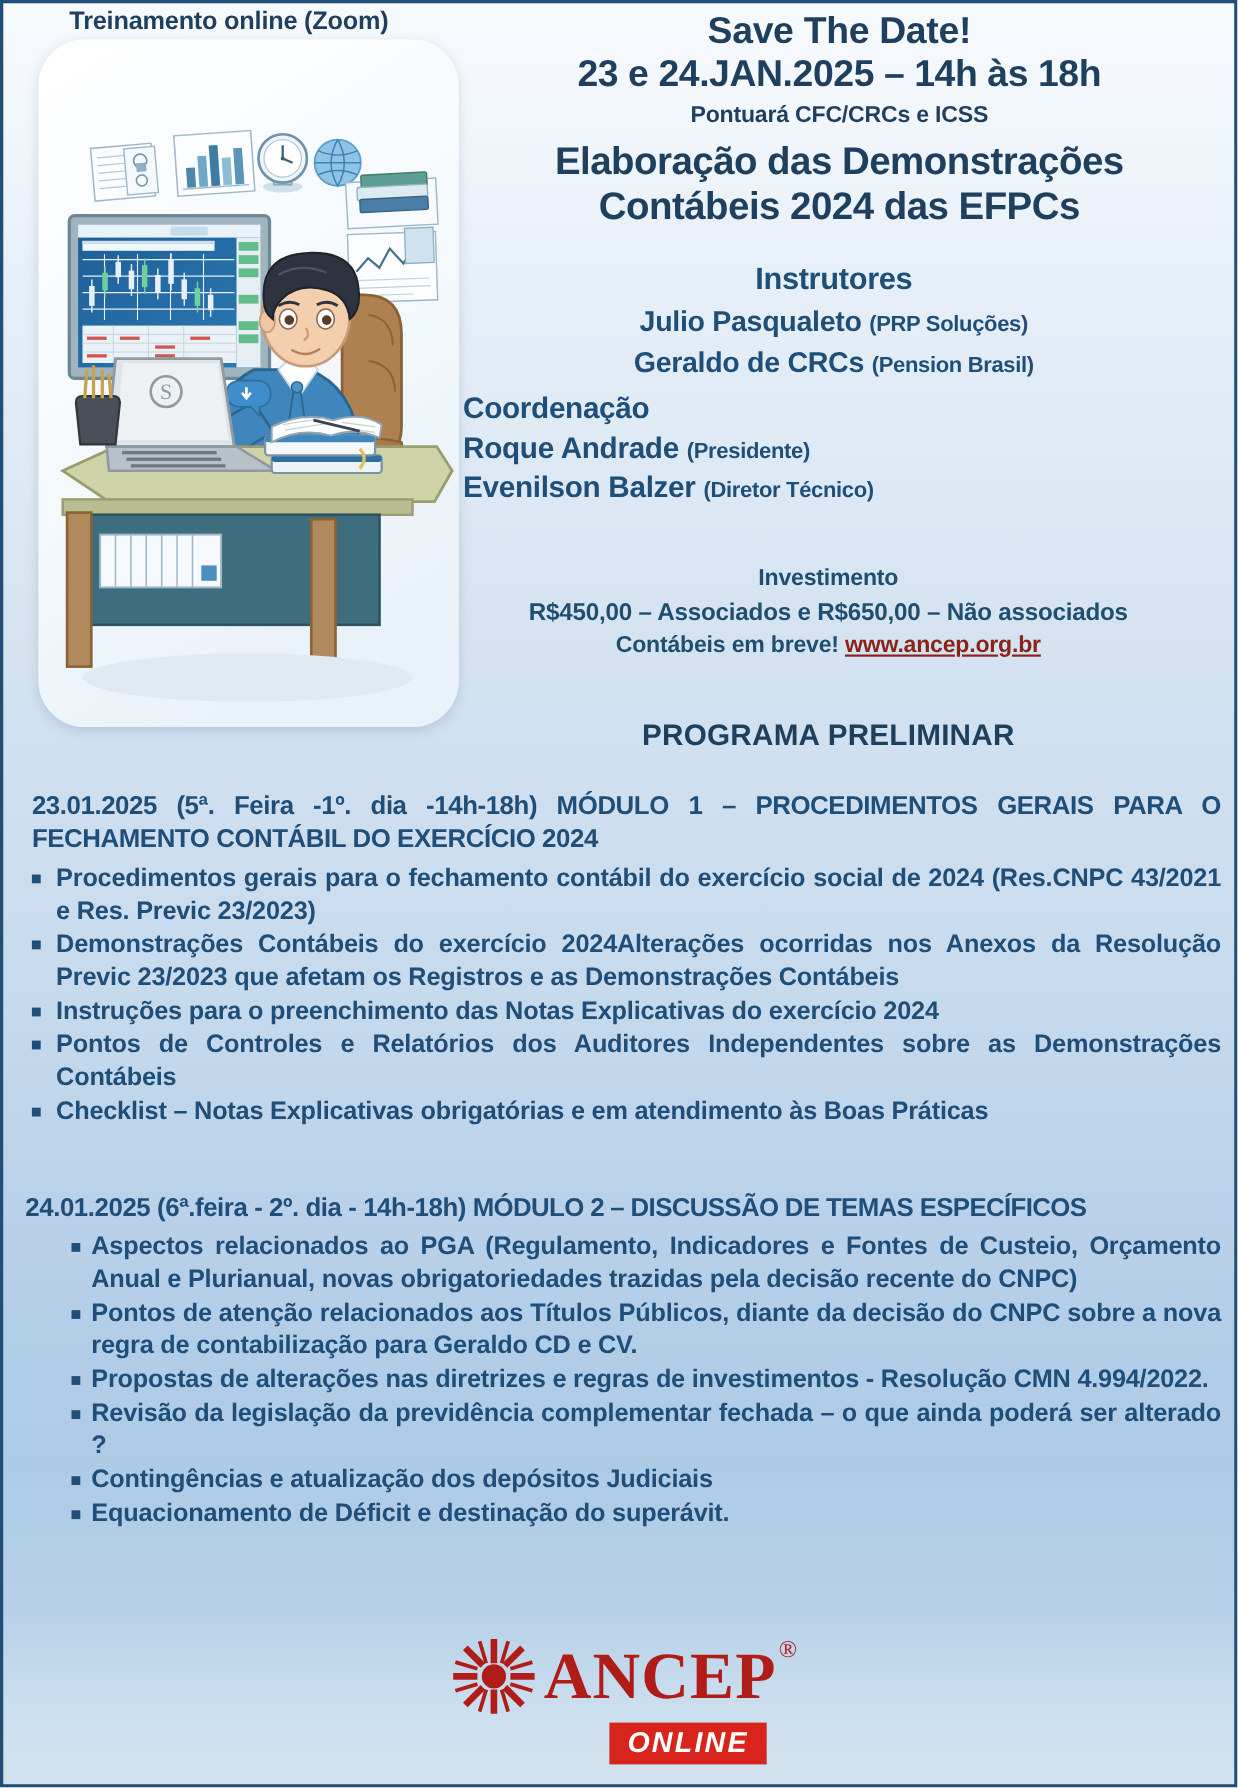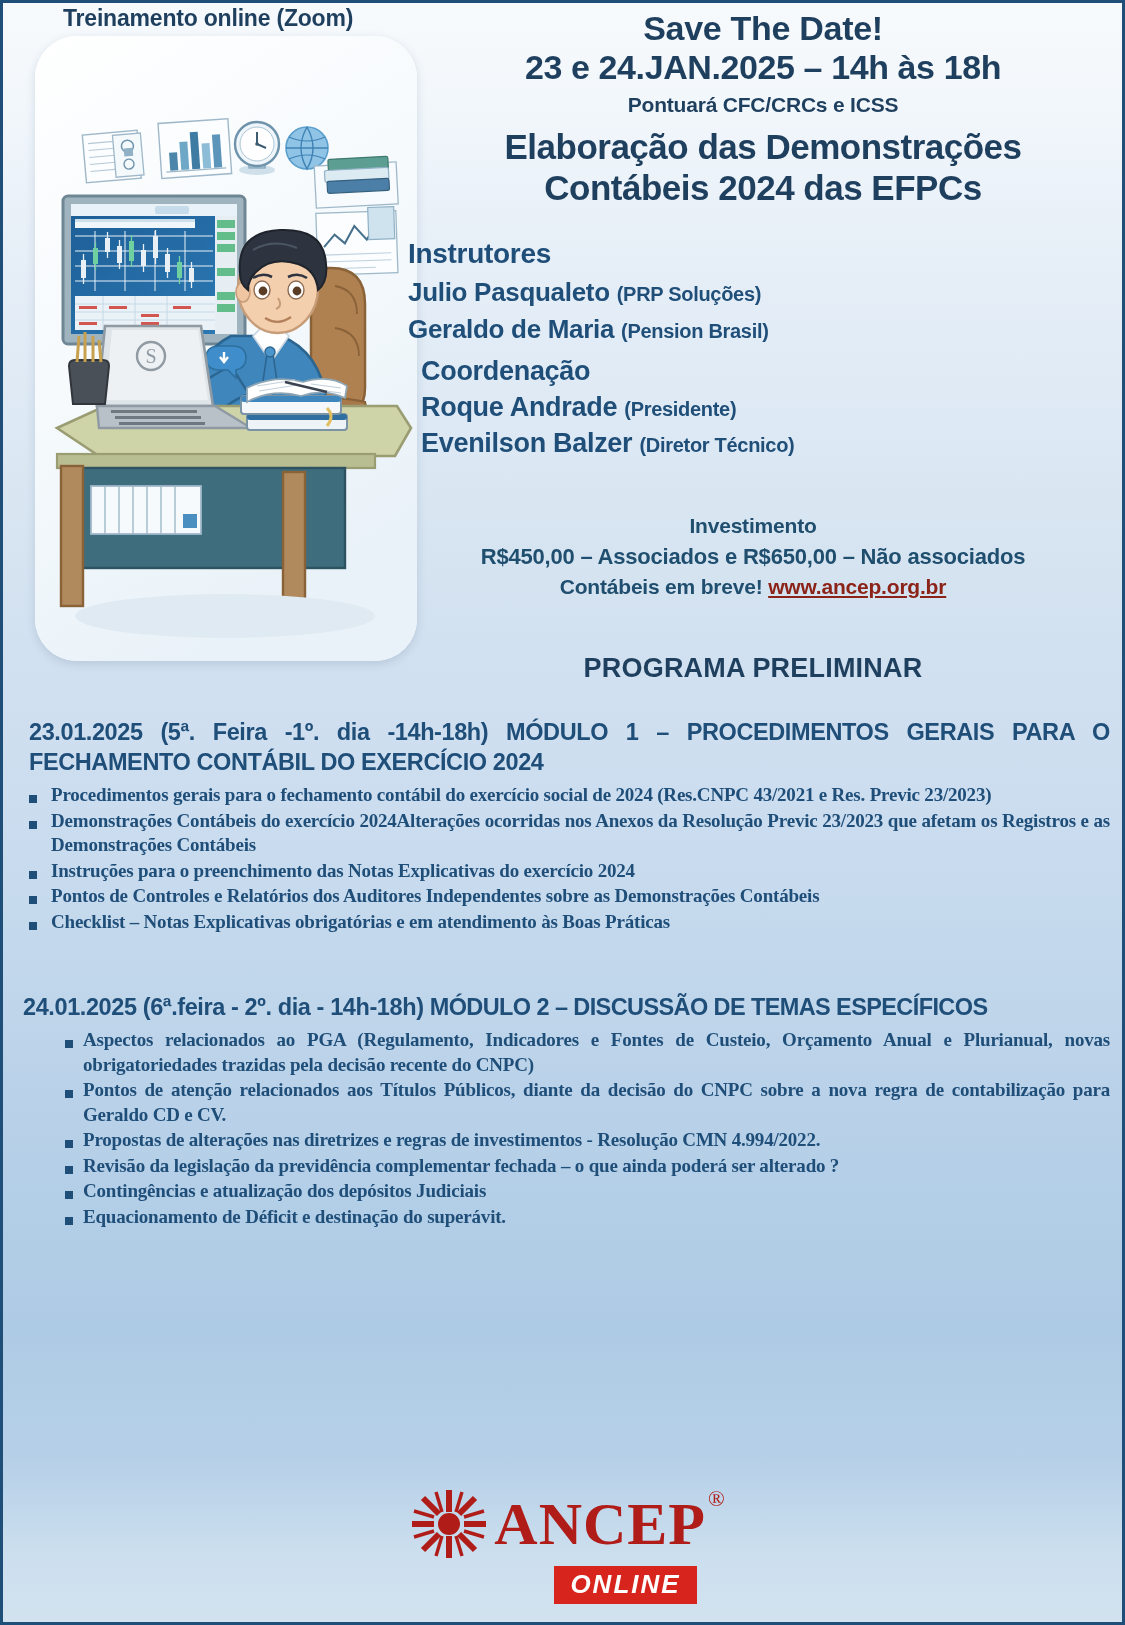--- a/index.html
+++ b/index.html
@@ -97,21 +97,21 @@
     letter-spacing: -0.5px;
     margin-top: 7px;
   }
 
   
   .instr-block {
     position: absolute;
     right: 14px;
     top: 232px;
     width: 700px;
-    text-align: left;
+    text-align: center;
     color: #1f4e79;
   }
   .instr-heading {
     font-size: 28px;
     font-weight: bold;
     line-height: 1.35;
     letter-spacing: -0.3px;
   }
   .instr-row {
     font-size: 26px;
@@ -205,29 +205,28 @@
     padding-left: 8px;
   }
   .mod-head .m2 { letter-spacing: -0.6px; }
   ul.bullets {
     list-style: none;
     margin: 0;
     padding: 0;
   }
   ul.bullets li {
     position: relative;
-    font-size: 19px;
+    font-size: 23px;
     font-weight: bold;
     color: #1f4e79;
     line-height: 1.29;
     text-align: justify;
     padding-left: 30px;
     margin-bottom: 1px;
     letter-spacing: -0.2px;
-    font-family: Liberation Serif, serif;
   }
   ul.bullets li::before {
     content: "";
     position: absolute;
     left: 8px;
     top: 12px;
     width: 8px;
     height: 8px;
     background: #1f4e79;
   }
@@ -546,21 +545,21 @@
     <div class="h-title" style="margin-top:0">Contábeis 2024 das EFPCs</div>
   </div>
 
   <div class="instr-block">
     <div class="instr-heading">Instrutores</div>
     <div class="instr-row">
       <span>Julio Pasqualeto</span>
       <span class="org">(PRP Soluções)</span>
     </div>
     <div class="instr-row">
-      <span>Geraldo de Maria</span>
+      <span>Geraldo de CRCs</span>
       <span class="org">(Pension Brasil)</span>
     </div>
   </div>
 
   <div class="coord-block">
     <div class="coord-heading">Coordenação</div>
     <div class="coord-row">
       <span>Roque Andrade</span>
       <span class="role">(Presidente)</span>
     </div>

